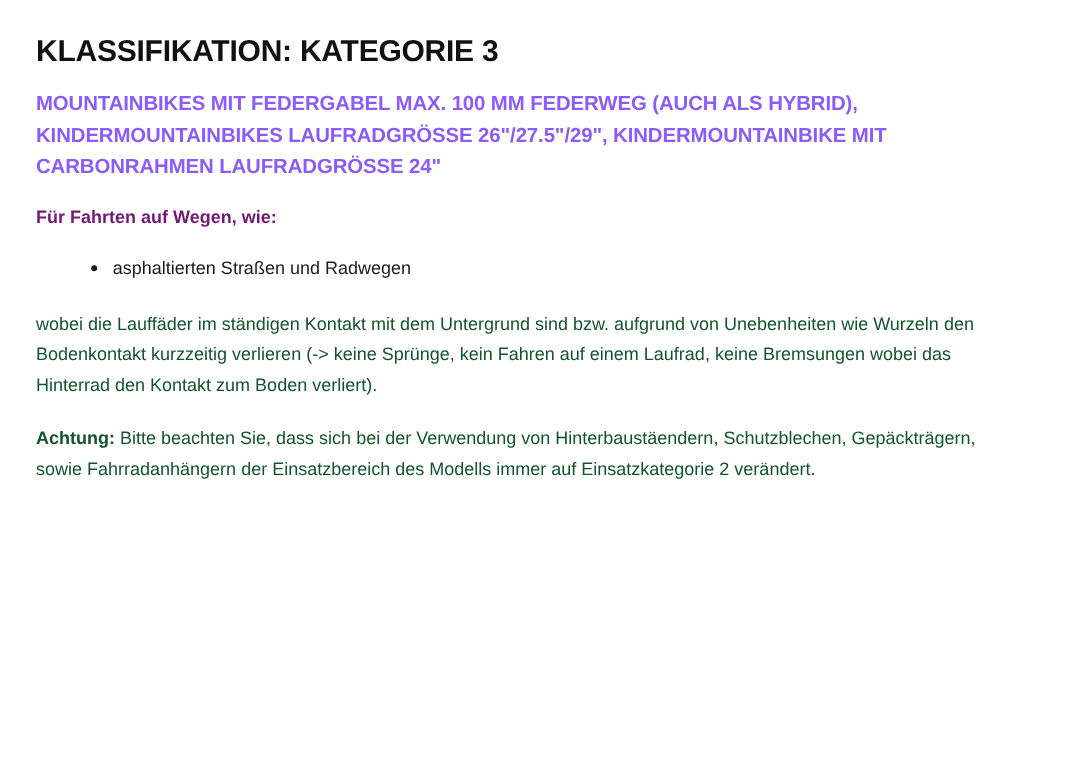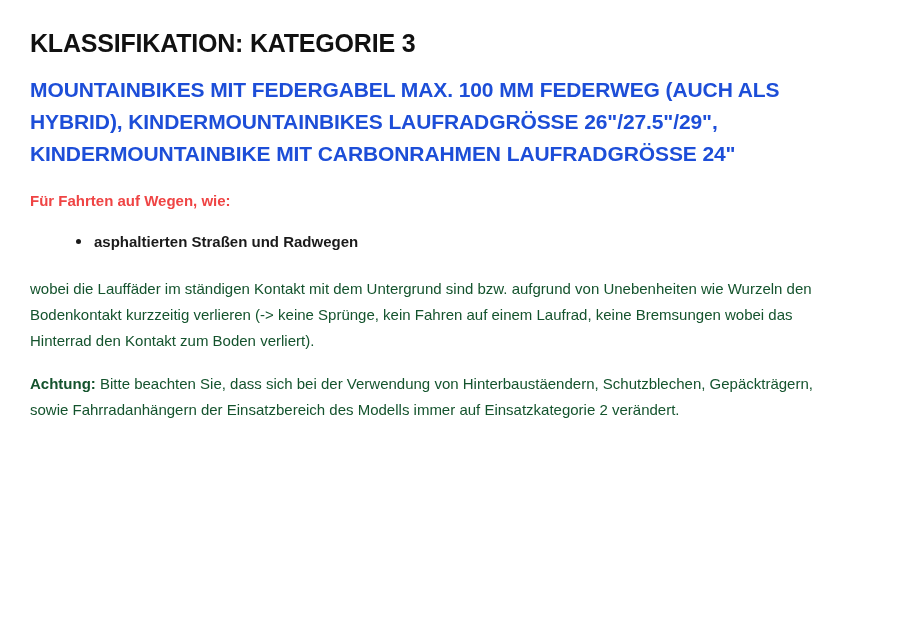--- a/index.html
+++ b/index.html
@@ -23,40 +23,39 @@
   }
   .doc-title {
     font-size: 25px;
     font-weight: bold;
     letter-spacing: -0.2px;
     line-height: 1.2;
     margin: 0 0 16px 0;
     color: #111111;
   }
   .doc-subtitle {
-    font-size: 21px;
+    font-size: 17px;
     font-weight: bold;
     line-height: 1.52;
     letter-spacing: -0.1px;
     margin: 0 0 20px 0;
-    color: #1d4ed8;
+    color: #8b5cf6;
     max-width: 770px;
   }
   .lead {
     font-size: 15px;
     font-weight: bold;
     line-height: 1.5;
     margin: 0 0 18px 0;
-    color: #ef4444;
+    color: #701a75;
   }
   ul.bullets {
     margin: 0 0 22px 0;
     padding: 0 0 0 46px;
     list-style: none;
-    font-weight: bold;
   }
   ul.bullets li {
     position: relative;
     font-size: 15px;
     line-height: 1.58;
     margin: 0 0 6px 0;
     padding-left: 18px;
     color: #1a1a1a;
     max-width: 740px;
   }

